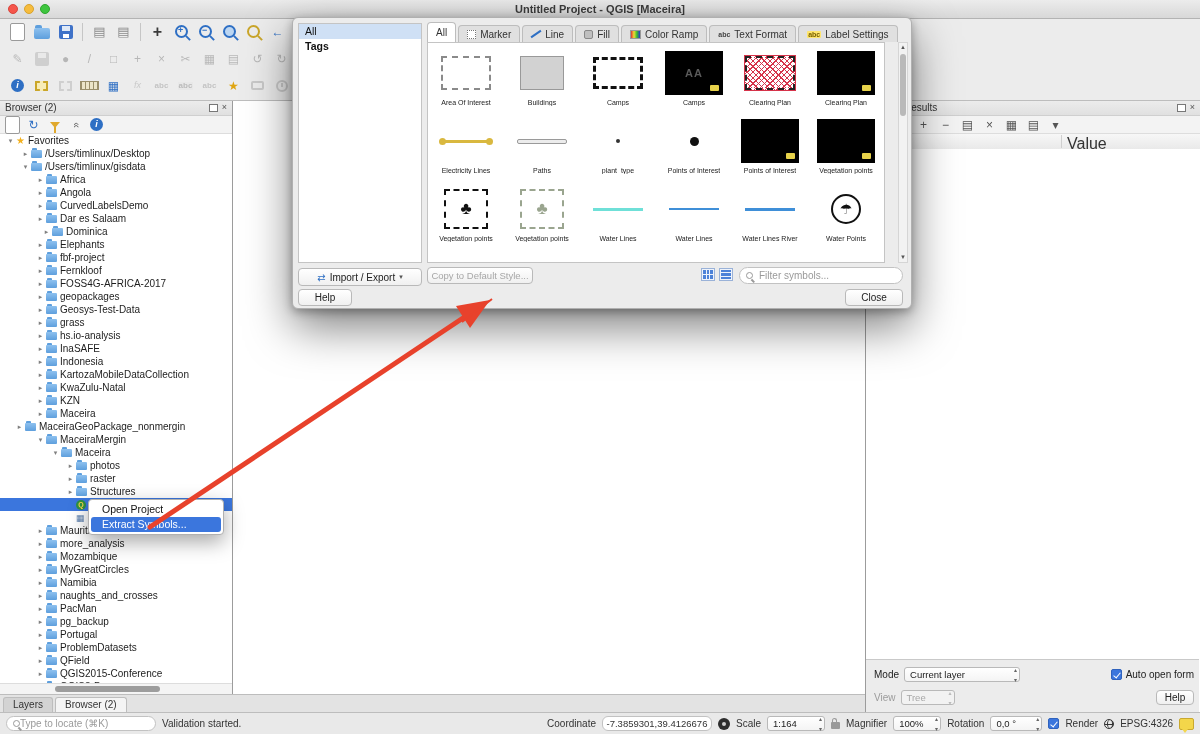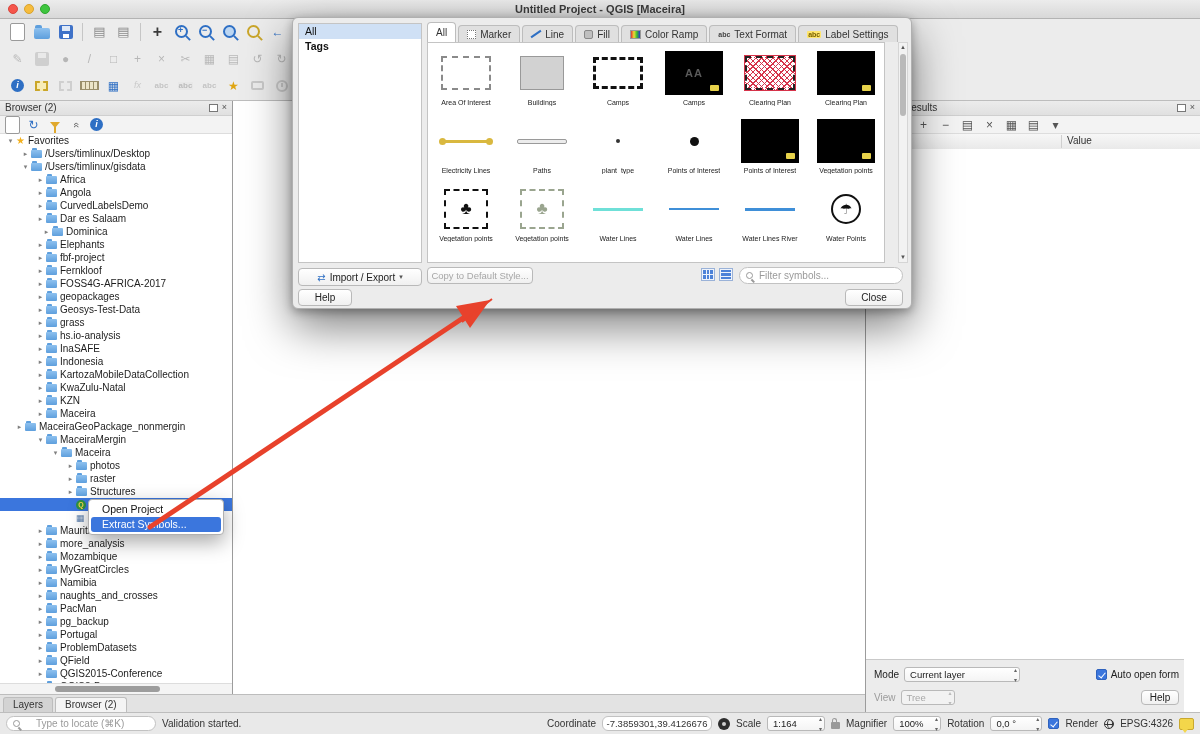--- a/index.html
+++ b/index.html
@@ -92,25 +92,25 @@
   
   .canvas{position:absolute;left:233px;top:100px;width:632px;height:594px;background:#fff;}
 
   
   .results{position:absolute;left:865px;top:100px;width:335px;height:612px;background:#fff;
     border-left:1px solid #9c9c9c;box-sizing:border-box;z-index:3;}
   .results .panel-head{padding-left:38px;}
   .res-tools{height:18px;background:#f3f3f3;border-bottom:1px solid #ddd;display:flex;align-items:center;
     gap:7px;padding:0 4px 0 50px;box-sizing:border-box;}
   .res-colhead{height:15px;background:linear-gradient(#f7f7f7,#e9e9e9);border-bottom:1px solid #c9c9c9;
-    position:relative;font-size:10px;color:#333;}
+    position:relative;font-size:16px;color:#333;}
   .res-colhead::before{content:"";position:absolute;left:195px;top:1px;bottom:1px;width:1px;background:#cfcfcf;}
   .res-colhead .vlabel{position:absolute;left:201px;top:1px;}
   .res-body{position:absolute;top:49px;bottom:52px;left:0;right:0;background:#fff;}
-  .res-controls{position:absolute;bottom:0;left:0;right:16px;height:52px;background:#ececec;
+  .res-controls{position:absolute;bottom:0;left:0;right:1px;height:52px;background:#ececec;
     border-top:1px solid #c9c9c9;font-size:10px;}
   .mode-row{position:absolute;top:6px;left:8px;right:5px;height:17px;display:flex;align-items:center;gap:5px;}
   .view-row{position:absolute;top:29px;left:8px;right:5px;height:17px;display:flex;align-items:center;gap:5px;}
   .spin{position:relative;background:linear-gradient(#fff,#f4f4f4);border:1px solid #b9b9b9;border-radius:3px;
     height:15px;display:flex;align-items:center;padding:0 13px 0 5px;font-size:9.5px;color:#222;box-sizing:border-box;}
   .spin::before{content:"▴";position:absolute;right:2px;top:-2px;font-size:6px;color:#666;}
   .spin::after{content:"▾";position:absolute;right:2px;bottom:-2px;font-size:6px;color:#666;}
   .spin.disabled{color:#a8a8a8;background:#f2f2f2;}
   .spin.disabled::before,.spin.disabled::after{color:#bbb;}
   .cb{width:11px;height:11px;border-radius:2px;background:#3b76dd;border:1px solid #2f62bd;position:relative;
@@ -126,21 +126,21 @@
     border-top:1px solid #bdbdbd;display:flex;align-items:flex-end;padding-left:3px;box-sizing:border-box;gap:2px;}
   .btab{font-size:10px;padding:1px 9px 2px;border:1px solid #bdbdbd;border-bottom:none;background:#d3d3d3;
     border-radius:3px 3px 0 0;color:#333;}
   .btab.active{background:#f4f4f4;}
 
   
   .statusbar{position:absolute;left:0;top:712px;width:1200px;height:22px;background:#e9e9e9;
     border-top:1px solid #bdbdbd;display:flex;align-items:center;font-size:10px;color:#333;
     padding:0 6px;box-sizing:border-box;gap:6px;z-index:4;}
   .locator{width:150px;height:15px;border:1px solid #c2c2c2;border-radius:8px;background:#fff;color:#9a9a9a;
-    display:flex;align-items:center;padding:0 6px;gap:16px;flex:none;box-sizing:border-box;}
+    display:flex;align-items:center;padding:0 6px;gap:0;flex:none;box-sizing:border-box;}
   .smag{width:7px;height:7px;border:1.5px solid #999;border-radius:50%;position:relative;box-sizing:border-box;flex:none;}
   .smag::after{content:"";position:absolute;right:-3px;bottom:-3px;width:4px;height:1.5px;background:#999;transform:rotate(45deg);}
   .sb-flex{flex:1;}
   .sb-box{background:#fff;border:1px solid #c2c2c2;border-radius:3px;height:15px;display:flex;
     align-items:center;padding:0 4px;font-size:9.5px;box-sizing:border-box;}
   .coord{width:110px;justify-content:center;border-radius:6px;}
   .tracker{width:12px;height:12px;border-radius:50%;background:#2d2d2d;position:relative;flex:none;}
   .tracker::after{content:"";position:absolute;inset:4px;border-radius:50%;background:#cfcfcf;}
   .lock{width:9px;height:7px;background:#9a9a9a;border-radius:1px;position:relative;margin-top:3px;flex:none;}
   .lock::before{content:"";position:absolute;top:-4px;left:1px;width:5px;height:4px;border:1.5px solid #9a9a9a;

